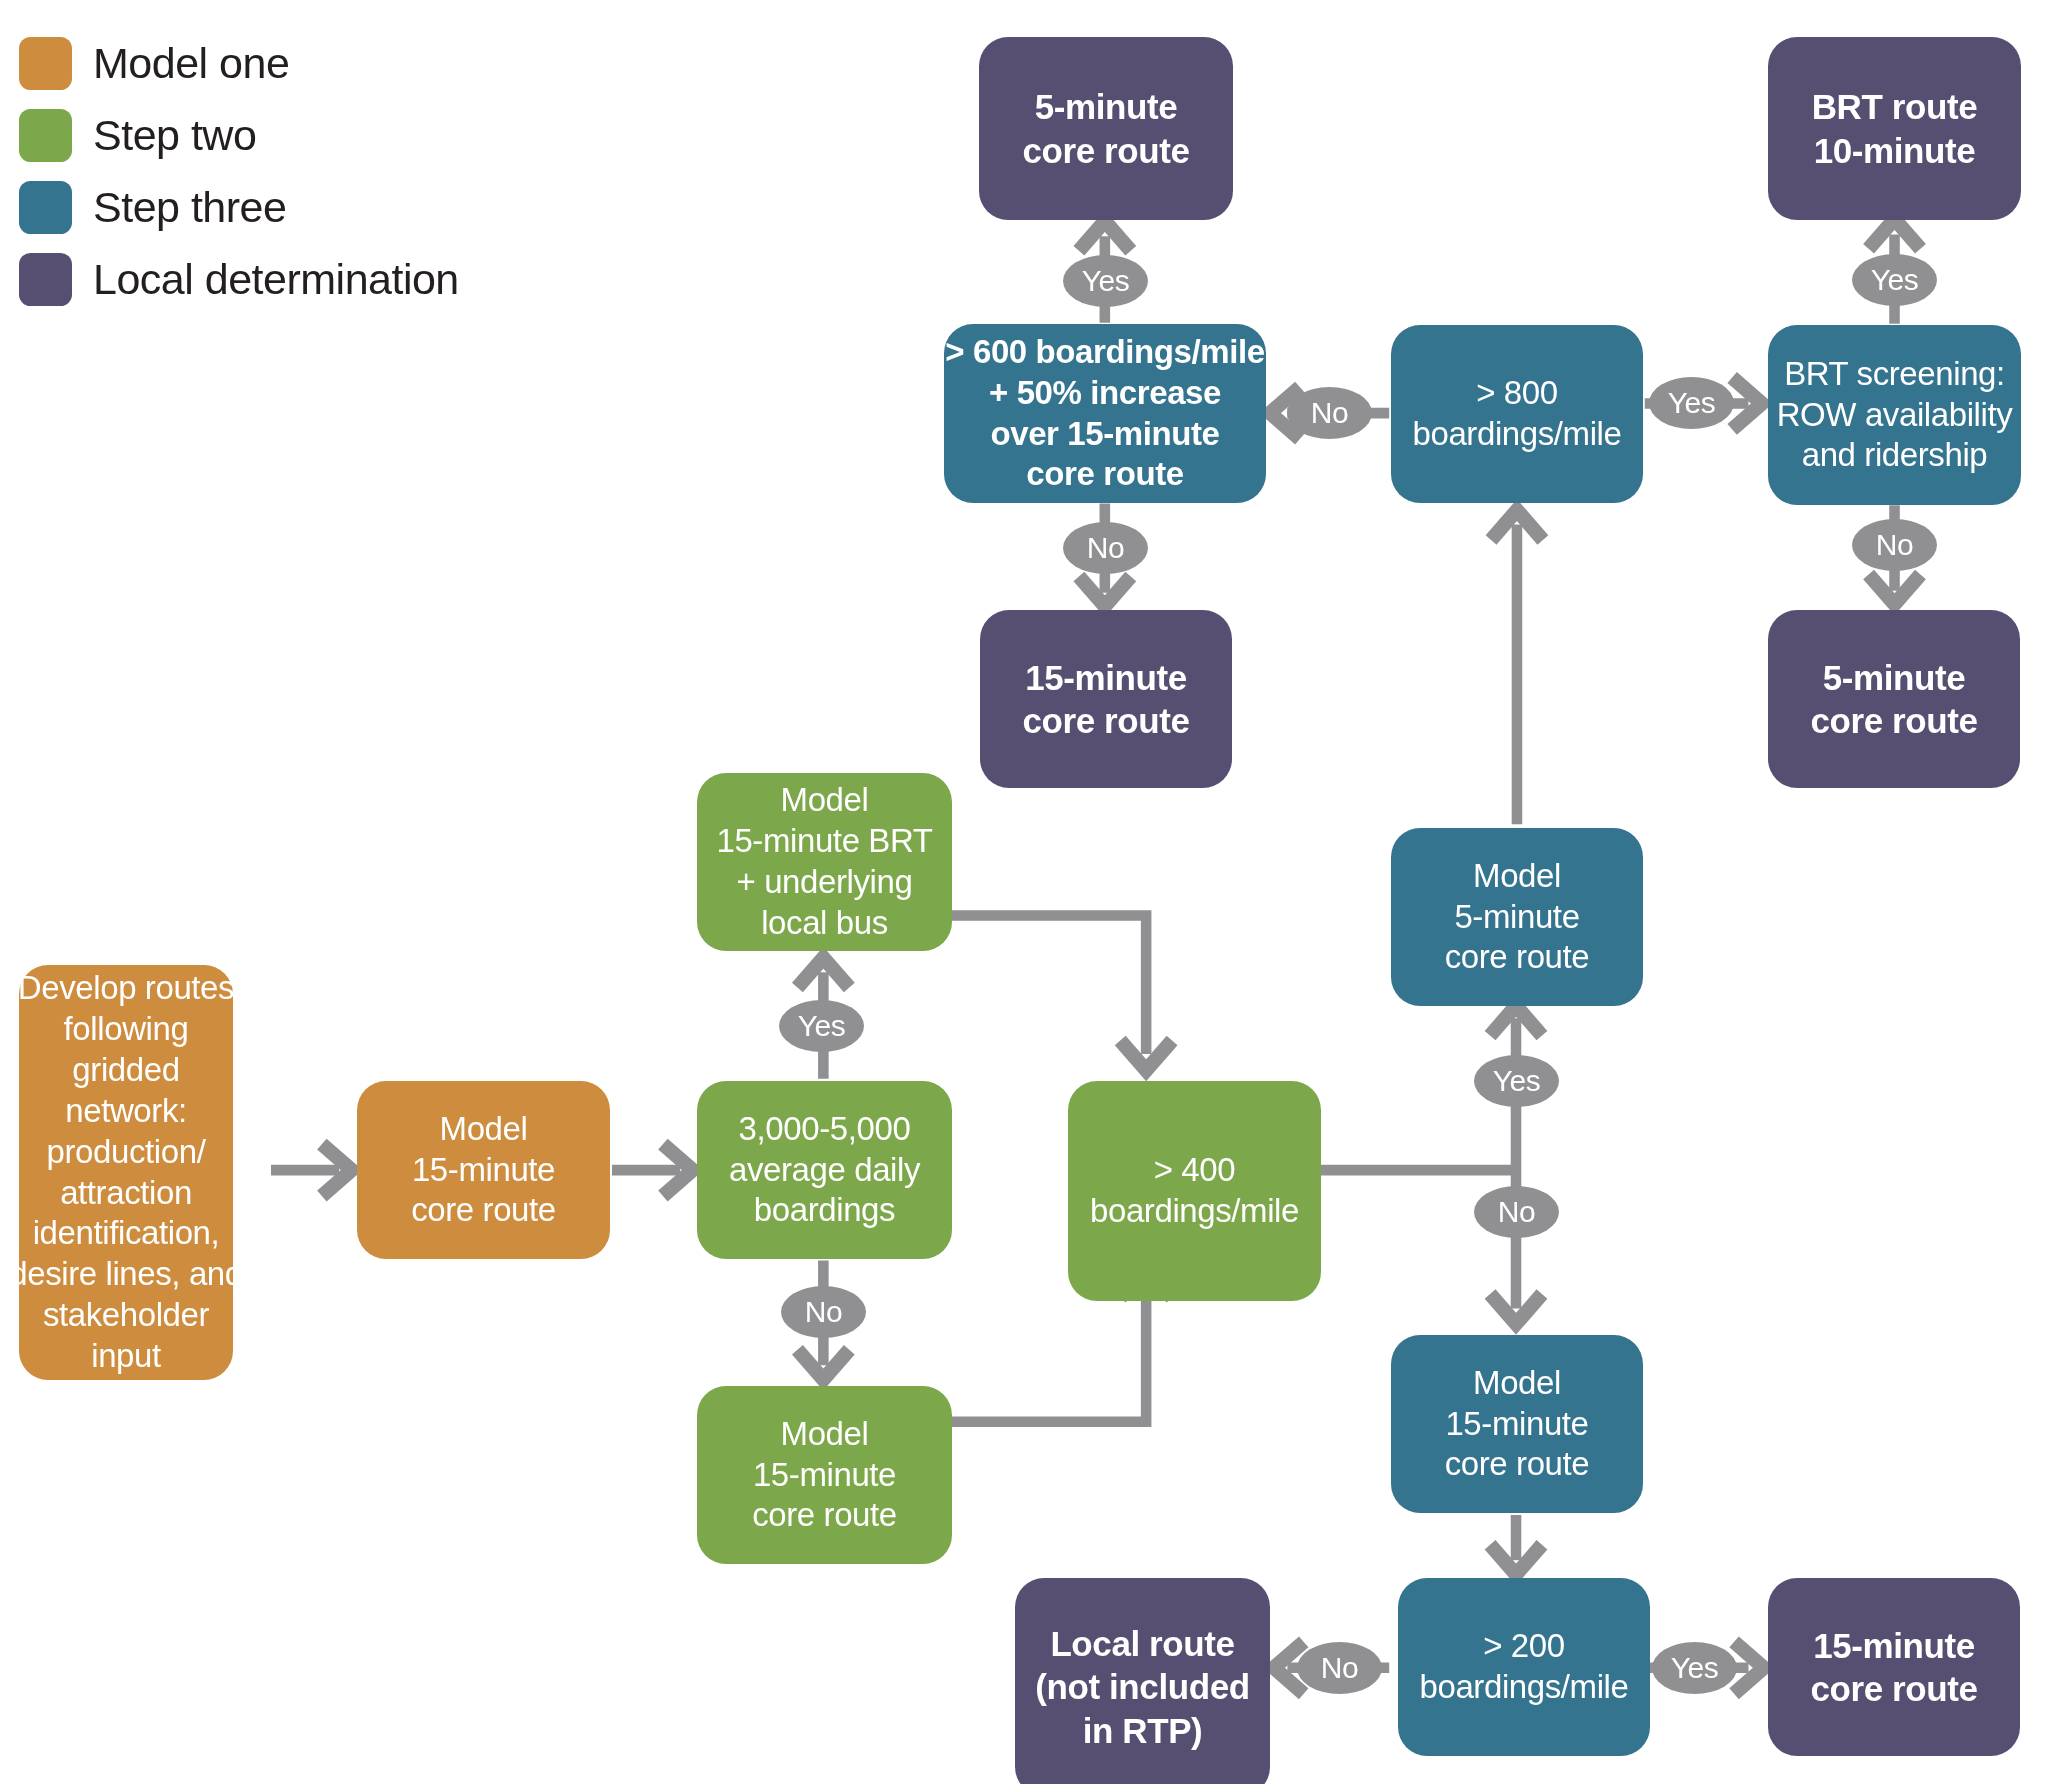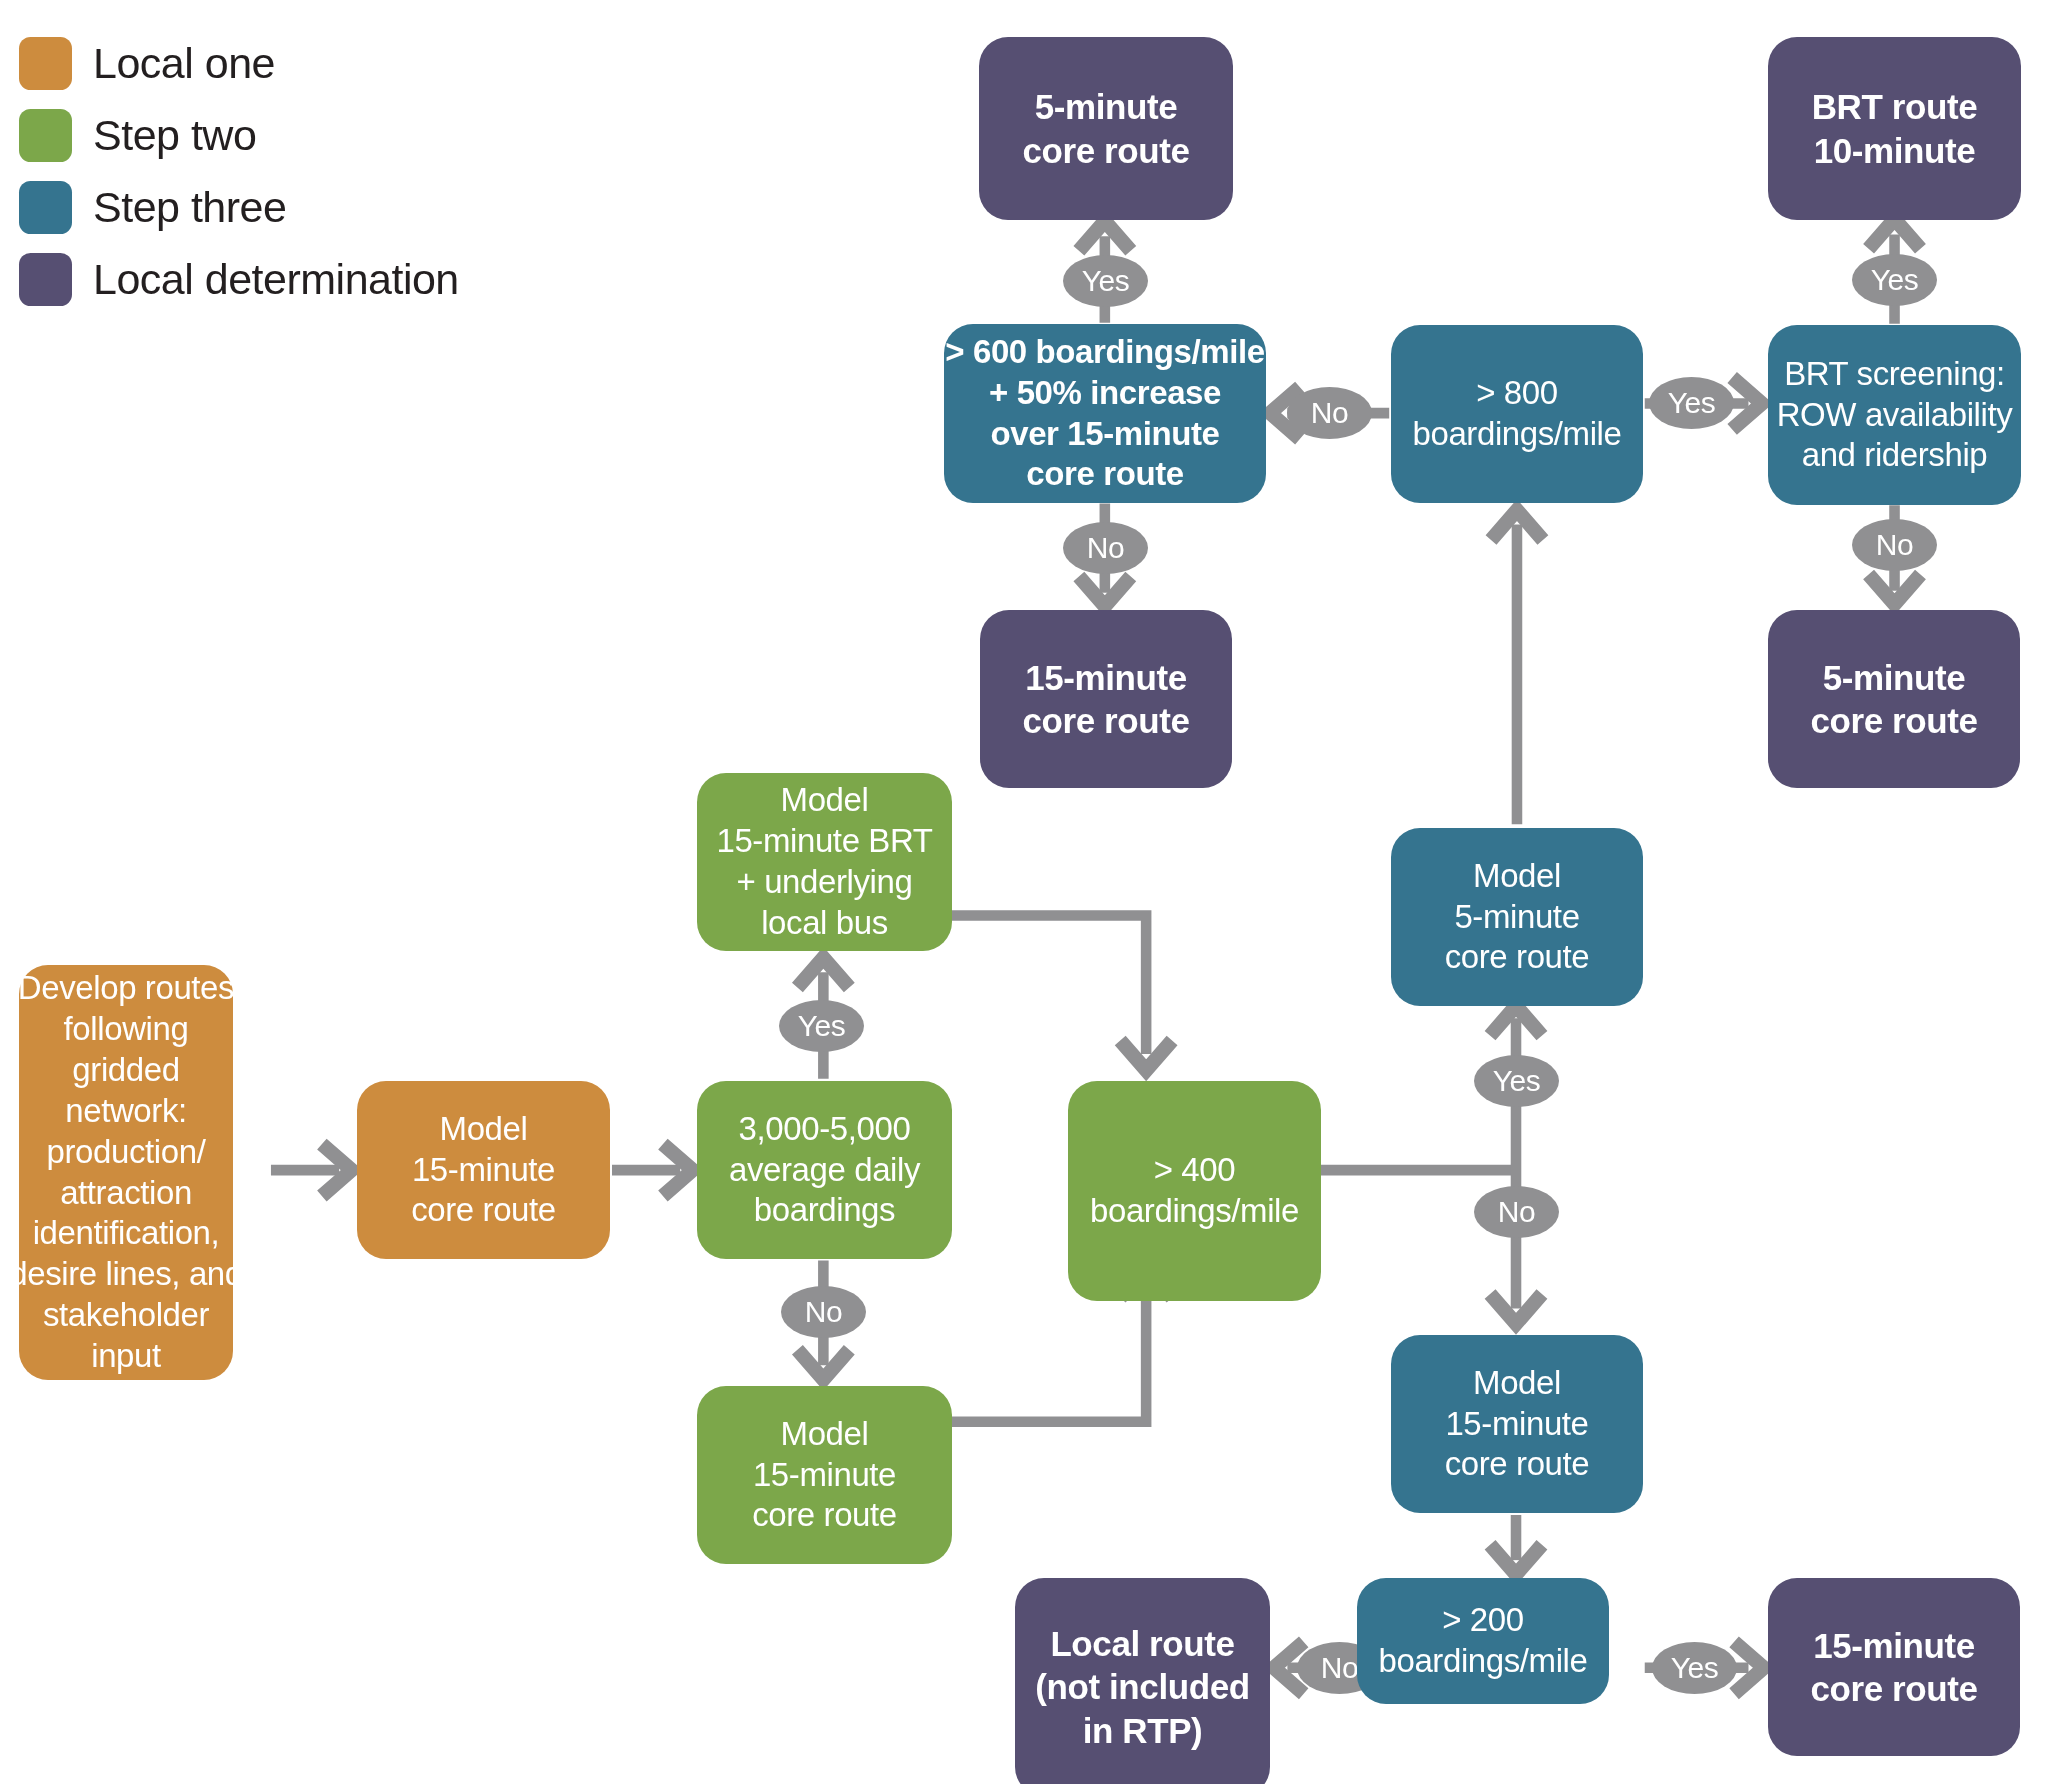--- a/index.html
+++ b/index.html
@@ -39,21 +39,21 @@
   }
 </style>
 </head>
 <body>
 
 <div class="canvas">
 
   <div class="legend">
     <div class="legend-row">
       <span class="swatch step-one"></span>
-      <span class="legend-label">Local one</span>
+      <span class="legend-label">Model one</span>
     </div>
     <div class="legend-row">
       <span class="swatch step-two"></span>
       <span class="legend-label">Step two</span>
     </div>
     <div class="legend-row">
       <span class="swatch step-three"></span>
       <span class="legend-label">Step three</span>
     </div>
     <div class="legend-row">
@@ -186,21 +186,21 @@
   <div class="node step-three" style="left:1391px;top:828px;width:252px;height:178px;">
     <span>Model
 5-minute
 core route</span>
   </div>
   <div class="node step-three" style="left:1391px;top:1335px;width:252px;height:178px;">
     <span>Model
 15-minute
 core route</span>
   </div>
-  <div class="node step-three" style="left:1357px;top:1578px;width:252px;height:126px;">
+  <div class="node step-three" style="left:1398px;top:1578px;width:252px;height:178px;">
     <span>&gt; 200
 boardings/mile</span>
   </div>
   <div class="node mode-determination" style="left:979px;top:37px;width:254px;height:183px;">
     <span>5-minute
 core route</span>
   </div>
   <div class="node mode-determination" style="left:1768px;top:37px;width:253px;height:183px;">
     <span>BRT route
 10-minute</span>

